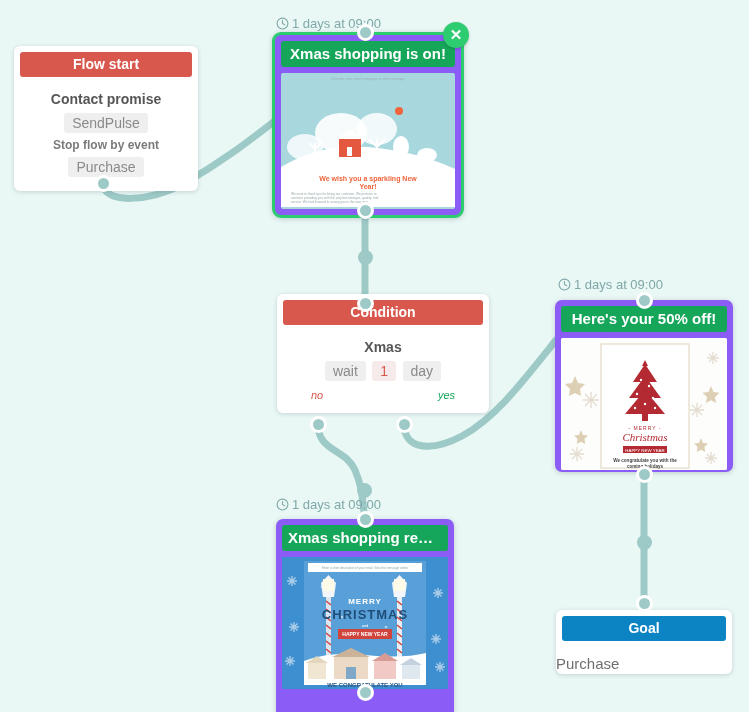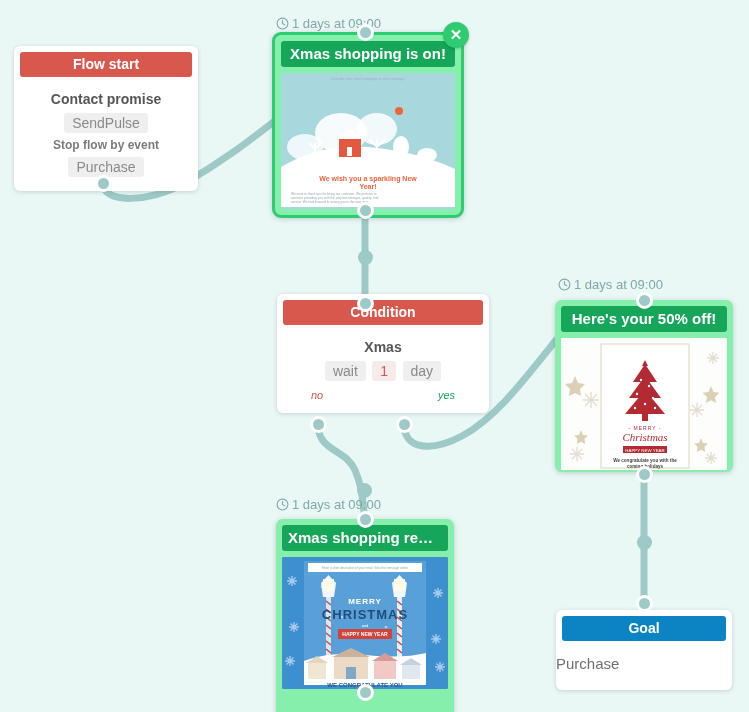--- a/index.html
+++ b/index.html
@@ -27,21 +27,21 @@
   .branch{display:flex;justify-content:space-between;padding:0 24px;margin-top:6px;font-style:italic;}
   .branch span{font-size:11px;}
   .no{color:#d9584e;}
   .yes{color:#15a65a;}
   .goal-text{font-size:15px;color:#6f6f6f;padding:14px 0 4px;}
   .stamp{position:absolute;font-size:13px;color:#7fa8a8;white-space:nowrap;}
   .stamp .clk{display:inline-block;vertical-align:-2px;margin-right:3px;}
   .port{position:absolute;width:17px;height:17px;border-radius:50%;
         background:#9dc9c6;border:3px solid #fff;box-sizing:border-box;}
   .midnode{position:absolute;width:15px;height:15px;border-radius:50%;background:#9dc9c6;}
-  .email-card{position:absolute;background:#86efac;border-radius:7px;
+  .email-card{position:absolute;background:#8b5cf6;border-radius:7px;
         box-shadow:0 1px 5px rgba(60,90,90,.25);overflow:hidden;}
   .email-card.selected{border:3px solid #2ecc71;border-radius:9px;}
   .email-head{margin:6px 6px 0 6px;height:26px;line-height:26px;text-align:center;
         background:#15a65a;color:#fff;font-weight:bold;font-size:15px;border-radius:3px;
         white-space:nowrap;overflow:hidden;text-overflow:ellipsis;padding:0 6px;}
   .preview{margin:6px;border-radius:2px;overflow:hidden;position:relative;}
   .close-btn{position:absolute;width:26px;height:26px;border-radius:50%;
         background:#2ecc71;color:#fff;text-align:center;line-height:26px;
         font-size:15px;font-weight:bold;box-shadow:0 1px 3px rgba(0,0,0,.2);cursor:pointer;}
   .tiny{font-size:3px;color:#9ab;letter-spacing:.2px;}
@@ -278,19 +278,19 @@
           <path d="M118 108 l11 -7 11 7z" fill="#c3d2de"></path>
         </g>
         <text x="83" y="130" font-size="6" fill="#2b5580" text-anchor="middle" font-weight="bold" font-family="Liberation Sans">WE CONGRATULATE YOU</text>
       </svg>
     </div>
   </div>
   <div class="port" style="left:357px;top:511px;"></div>
   <div class="port" style="left:357px;top:684px;"></div>
   <div class="midnode" style="left:357px;top:483px;"></div>
 
-  <div class="node" style="left:556px;top:602px;width:176px;height:80px;">
+  <div class="node" style="left:556px;top:602px;width:176px;height:64px;">
     <div class="node-head head-blue">Goal</div>
     <div class="goal-text">Purchase</div>
   </div>
   <div class="port" style="left:636px;top:595px;"></div>
 
 </div>
 
 </body></html>

